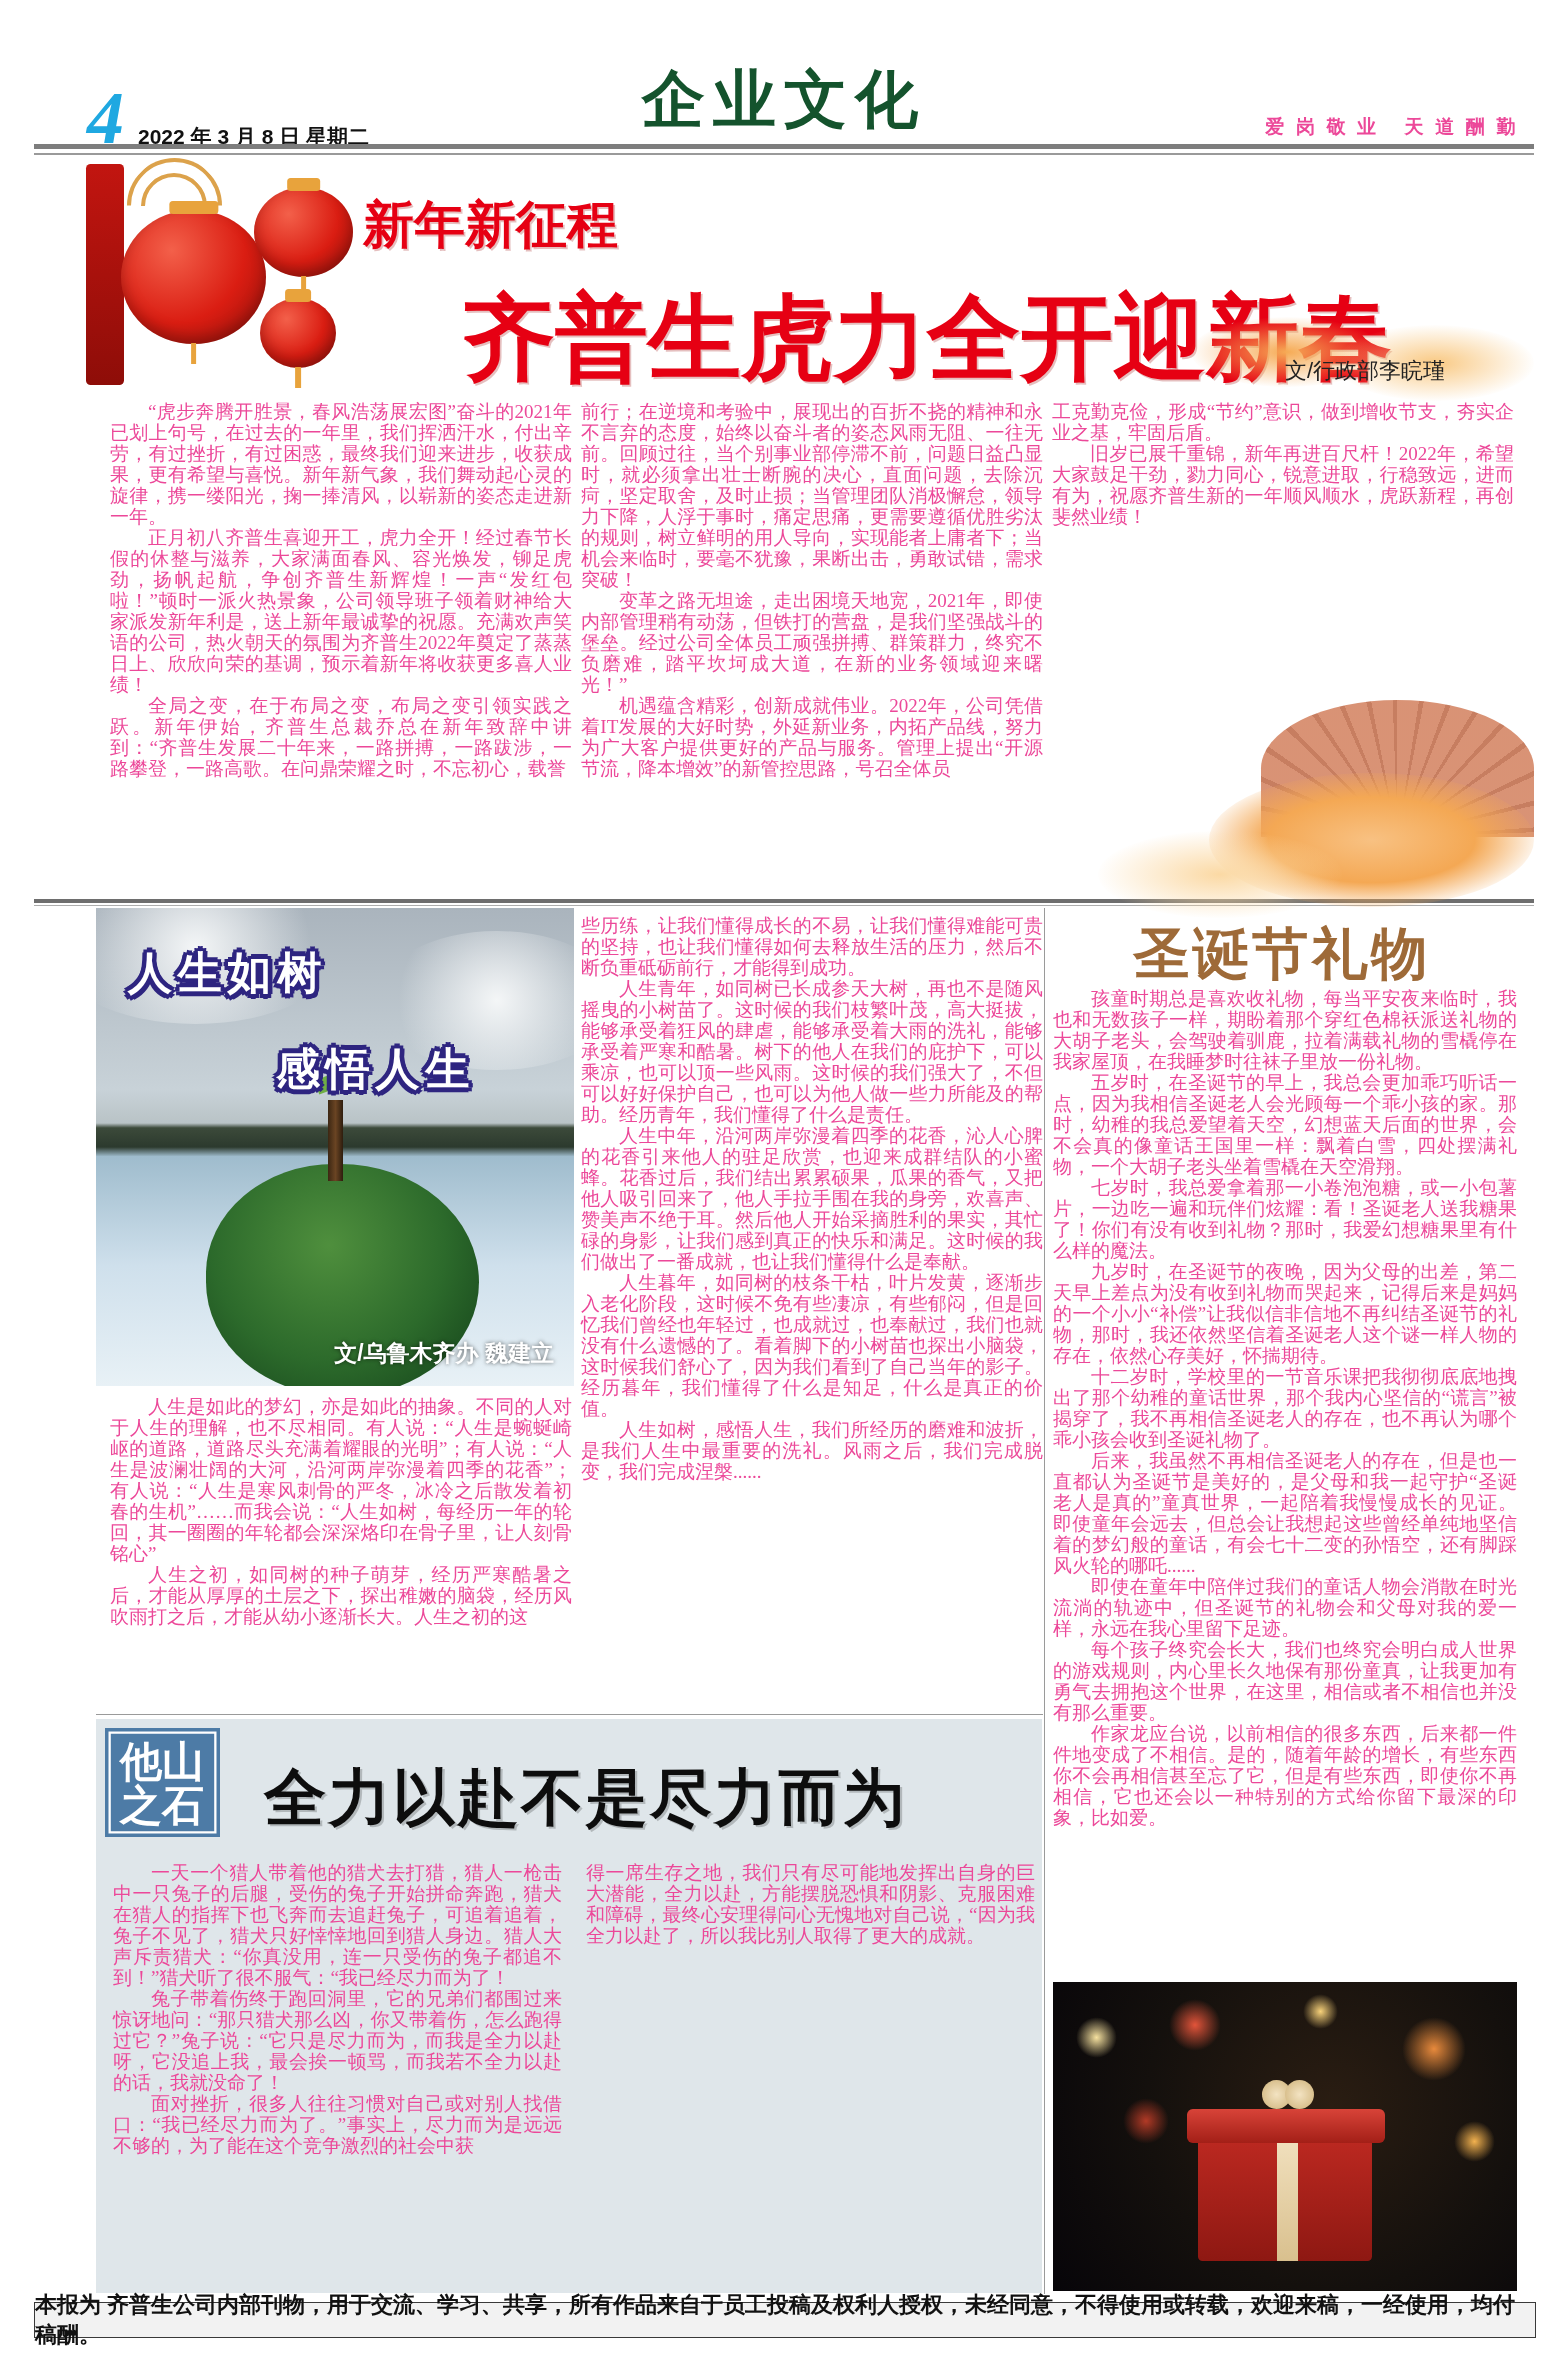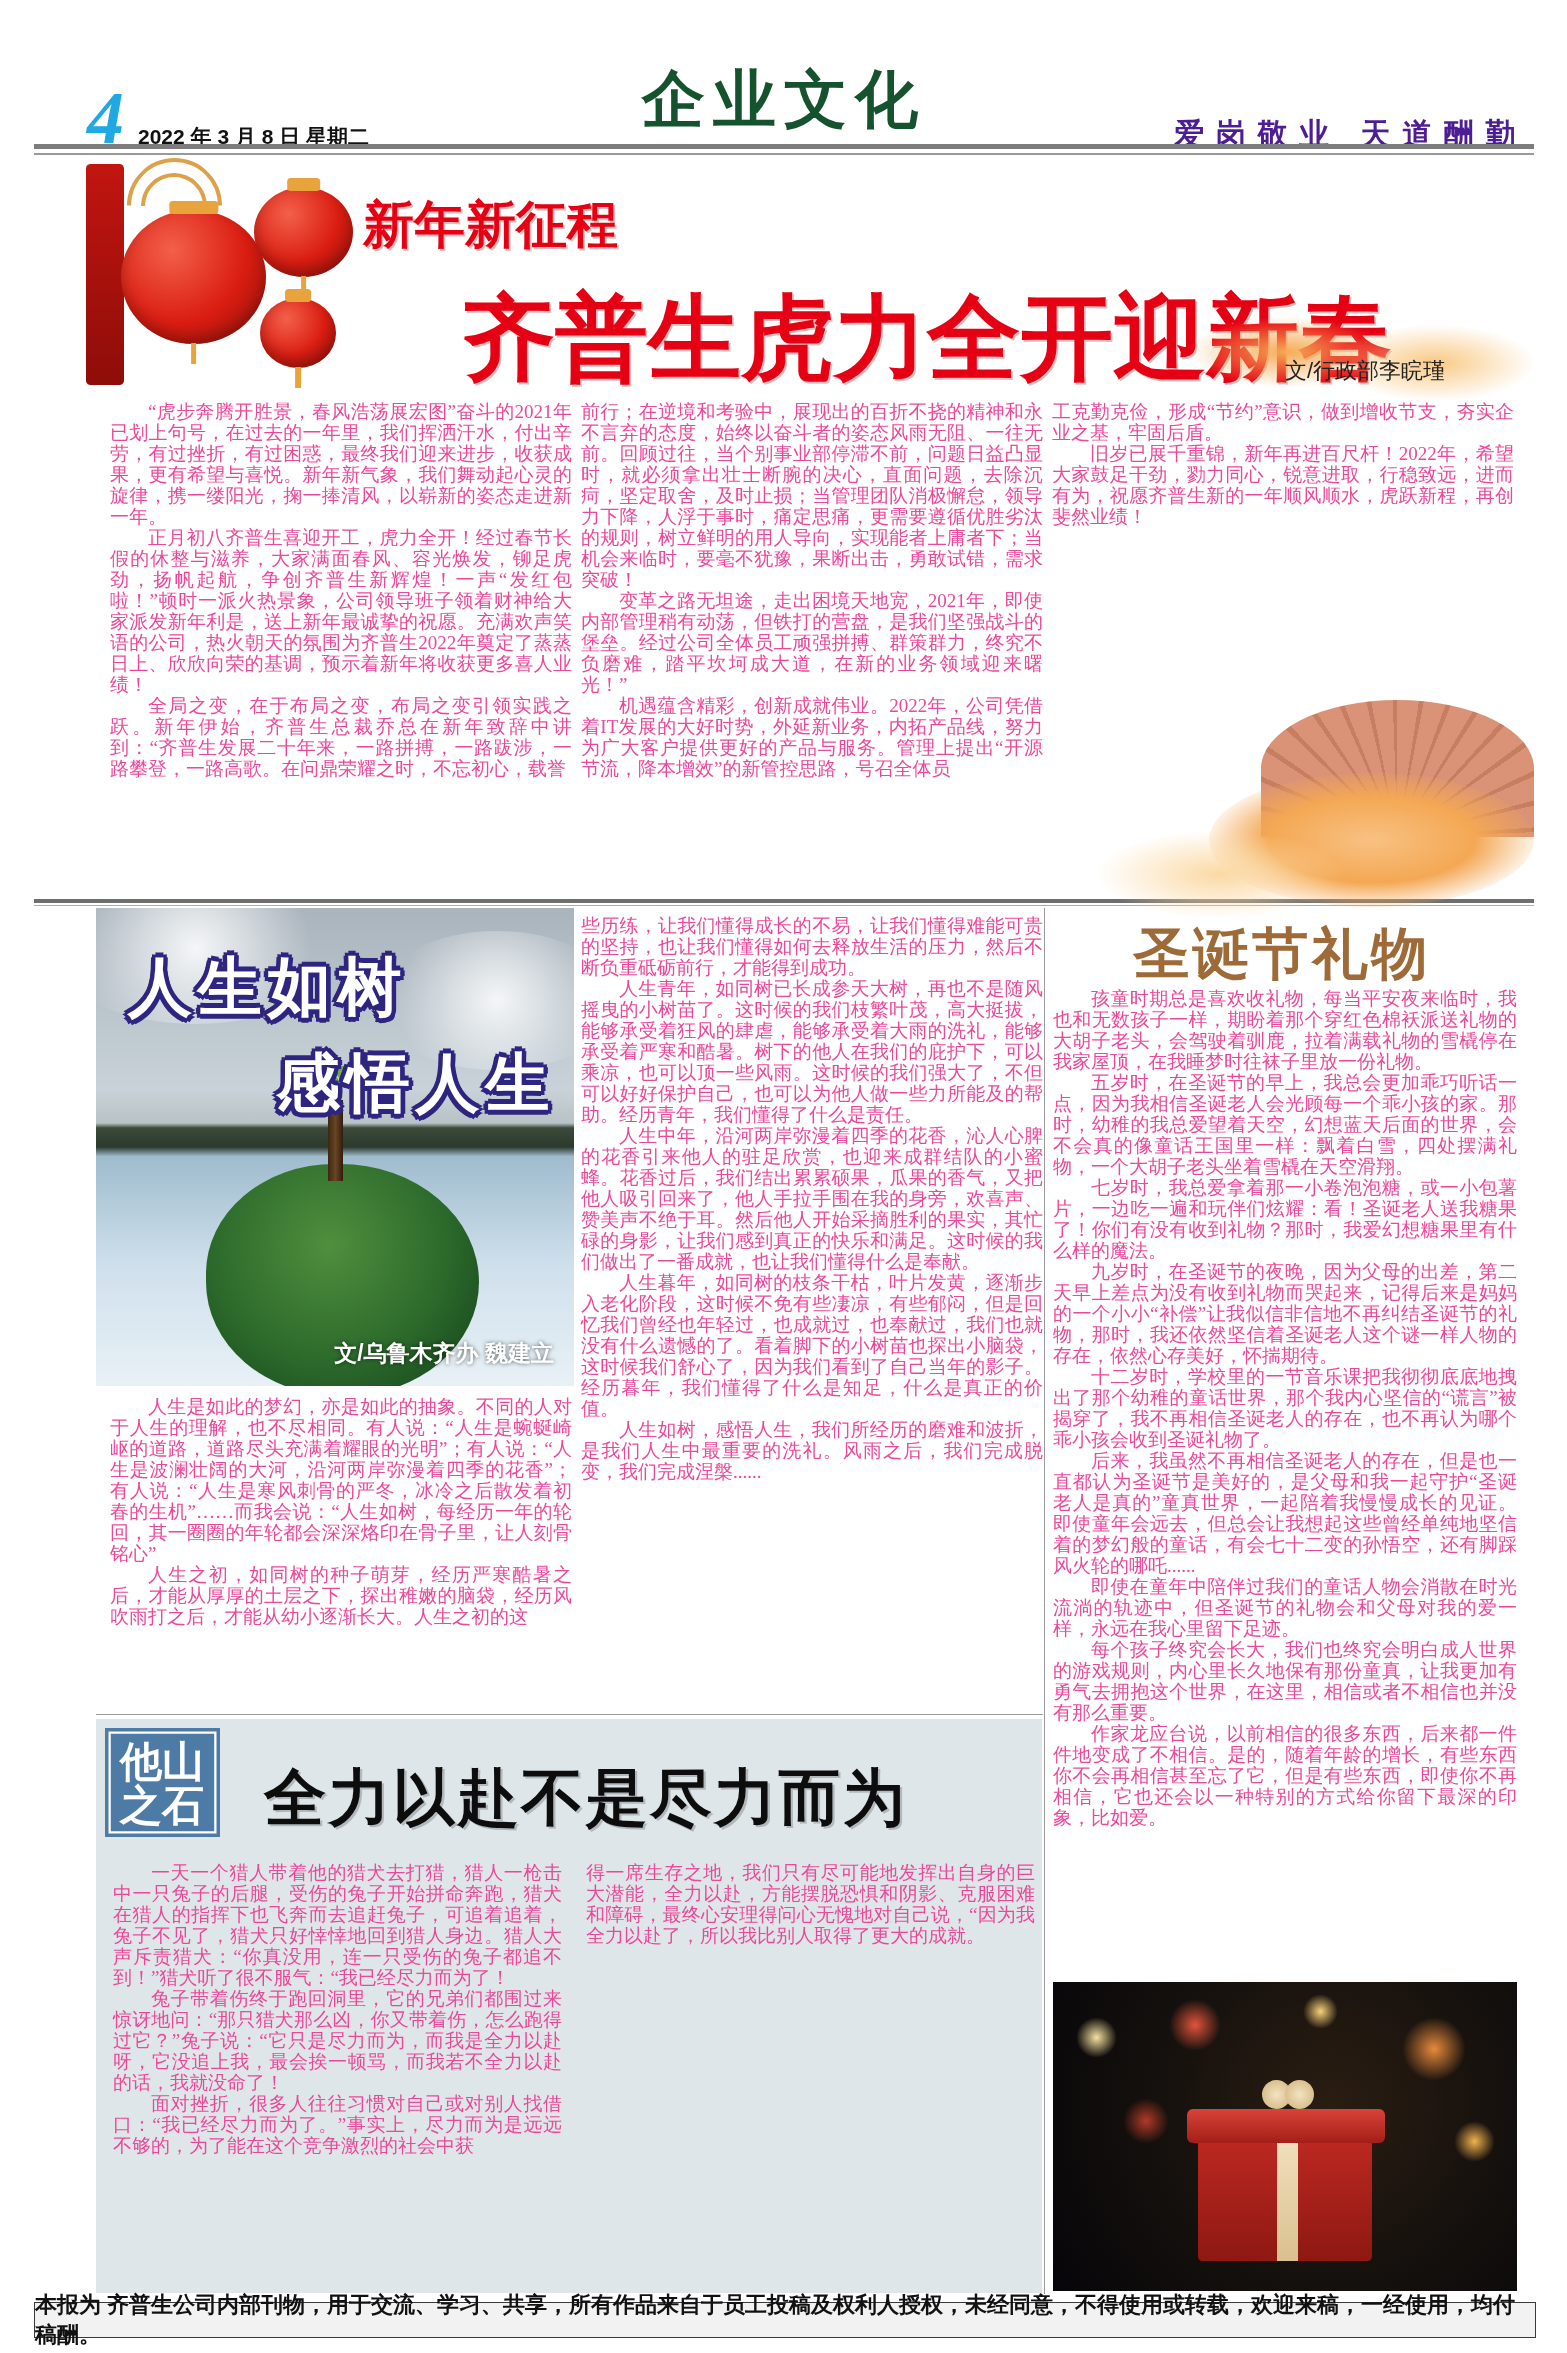--- a/index.html
+++ b/index.html
@@ -4,21 +4,21 @@
 <style>
   html,body{margin:0;padding:0;background:#fff;}
   #page{position:relative;width:1568px;height:2354px;background:#ffffff;overflow:hidden;
         font-family:"Liberation Serif",serif;color:#1a1a1a;}
   .abs{position:absolute;}
   .rule{position:absolute;background:#7d7d7d;}
   
   .pageno{font-family:"Liberation Serif",serif;font-style:italic;font-weight:bold;font-size:74px;color:#1fa8e1;line-height:1;}
   .date{font-family:"Liberation Sans",sans-serif;font-weight:bold;font-size:21px;color:#111;}
   .sectitle{font-family:"Liberation Serif",serif;font-weight:900;font-size:63px;color:#14532d;letter-spacing:8.1px;line-height:1;}
-  .slogan{font-family:"Liberation Sans",sans-serif;font-weight:bold;font-size:30px;color:#4c1d95;letter-spacing:11.6px;}
+  .slogan{font-family:"Liberation Sans",sans-serif;font-weight:bold;font-size:19px;color:#ec4899;letter-spacing:11.6px;}
   
   .headline{font-family:"Liberation Serif",serif;font-weight:900;color:#e60013;line-height:1;text-shadow:1.7px 1.7px 0 rgba(150,0,0,.25);white-space:nowrap;}
   .byline{font-family:"Liberation Sans",sans-serif;font-size:22px;color:#222;z-index:4;}
   
   .textcol{position:absolute;font-size:19px;line-height:21px;text-align:justify;color:#ec4899;z-index:3;}
   .para{margin:0;text-indent:2em;}
   .para.cont{text-indent:0;}
   
   .lantern{position:absolute;border-radius:50%;background:radial-gradient(circle at 35% 30%,#f3604a,#da1d12 55%,#90100a);box-shadow:inset 0 -7px 14px rgba(0,0,0,.25);}
   .lantern:before{content:"";position:absolute;left:50%;top:-9.3px;transform:translateX(-50%);width:34%;height:12.8px;background:#e8a33c;border-radius:3.5px;}
@@ -27,21 +27,21 @@
   .banner{position:absolute;background:linear-gradient(180deg,#c21510,#8e0d08);border-radius:4.6px;}
   
   .cloud-o{position:absolute;border-radius:50%;}
   .fan{position:absolute;border-radius:50% 50% 0 0;background:repeating-conic-gradient(from 250deg at 50% 100%,#d78d6e 0 9deg,#c47758 9deg 11deg);opacity:.95;}
   
   .treepic{position:absolute;overflow:hidden;background:linear-gradient(180deg,#aab4bd 0%,#c8d2d8 38%,#b9c3c6 45%,#3c4a3a 46%,#2c3a2e 50%,#9fbccd 52%,#cfe0ec 75%,#e8f1f6 100%);}
   .cloudw{position:absolute;border-radius:50%;background:radial-gradient(circle,#f4f6f7 0%,rgba(244,246,247,0) 70%);}
   .treeball{position:absolute;border-radius:48% 52% 50% 50%;background:radial-gradient(circle at 45% 35%,#4f8f3d,#2c6a2b 55%,#14421a 95%);}
   .trunk{position:absolute;background:linear-gradient(90deg,#3c2713,#6a4423,#2e1d0e);}
   .sapl{position:absolute;border-radius:50% 50% 50% 0;background:#6fae45;}
-  .treetitle{position:absolute;font-family:"Liberation Sans",sans-serif;font-weight:900;font-size:64px;letter-spacing:5.8px;color:#ffffff;white-space:nowrap;
+  .treetitle{position:absolute;font-family:"Liberation Sans",sans-serif;font-weight:900;font-size:44px;letter-spacing:5.8px;color:#ffffff;white-space:nowrap;
     text-shadow:-4.6px 0 #2e2580,4.6px 0 #2e2580,0 -4.6px #2e2580,0 4.6px #2e2580,-3.5px -3.5px #2e2580,3.5px -3.5px #2e2580,-3.5px 3.5px #2e2580,3.5px 3.5px #2e2580;}
   .treecredit{position:absolute;font-family:"Liberation Sans",sans-serif;font-weight:bold;font-size:23px;color:#fff;text-shadow:0 0 4.6px rgba(0,0,0,.6);}
   
   .gifttitle{font-family:"Liberation Sans",sans-serif;font-weight:900;font-size:56px;color:#9e6a38;letter-spacing:3.5px;white-space:nowrap;}
   .giftpic{position:absolute;overflow:hidden;background:radial-gradient(circle at 60% 40%,#2a1d12 0%,#14100d 55%,#070509 100%);}
   .bokeh{position:absolute;border-radius:50%;}
   .giftbox{position:absolute;background:linear-gradient(180deg,#c02a22,#8e1812);border-radius:4.6px;}
   .giftlid{position:absolute;background:linear-gradient(180deg,#d84338,#a31f17);border-radius:5.8px;}
   .ribbon{position:absolute;background:linear-gradient(180deg,#f3e3c2,#d9c08e);}
   

